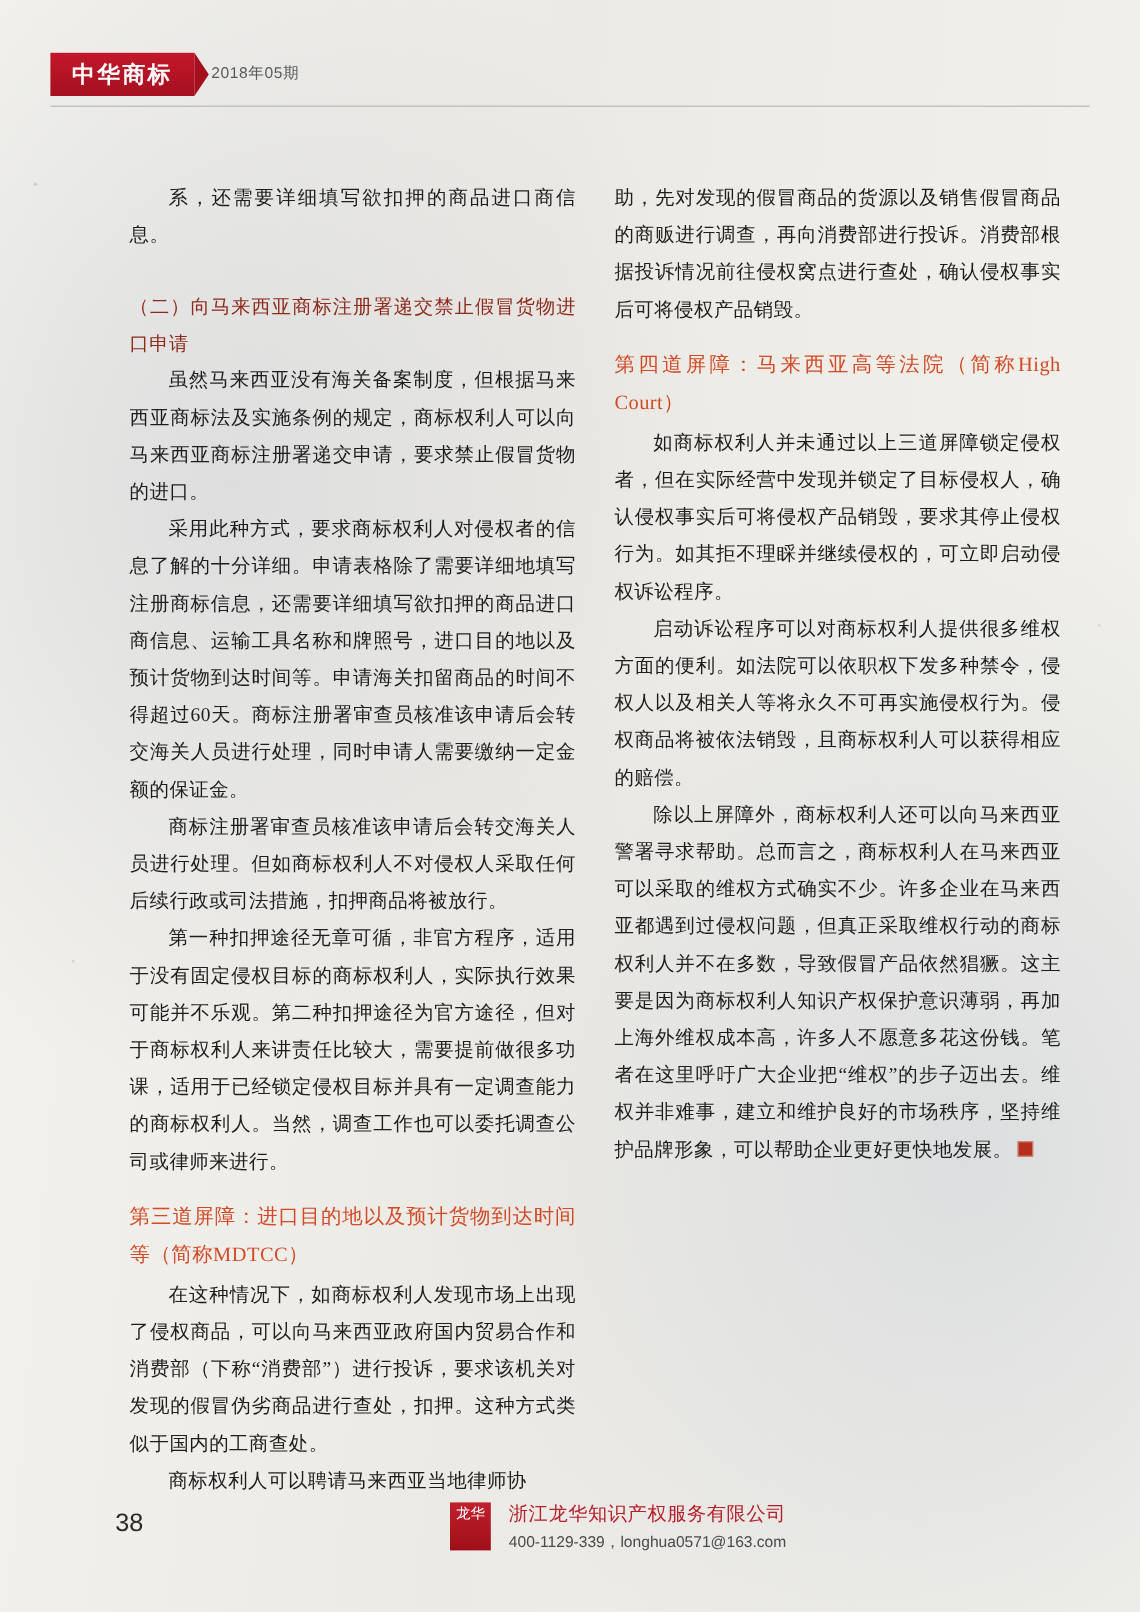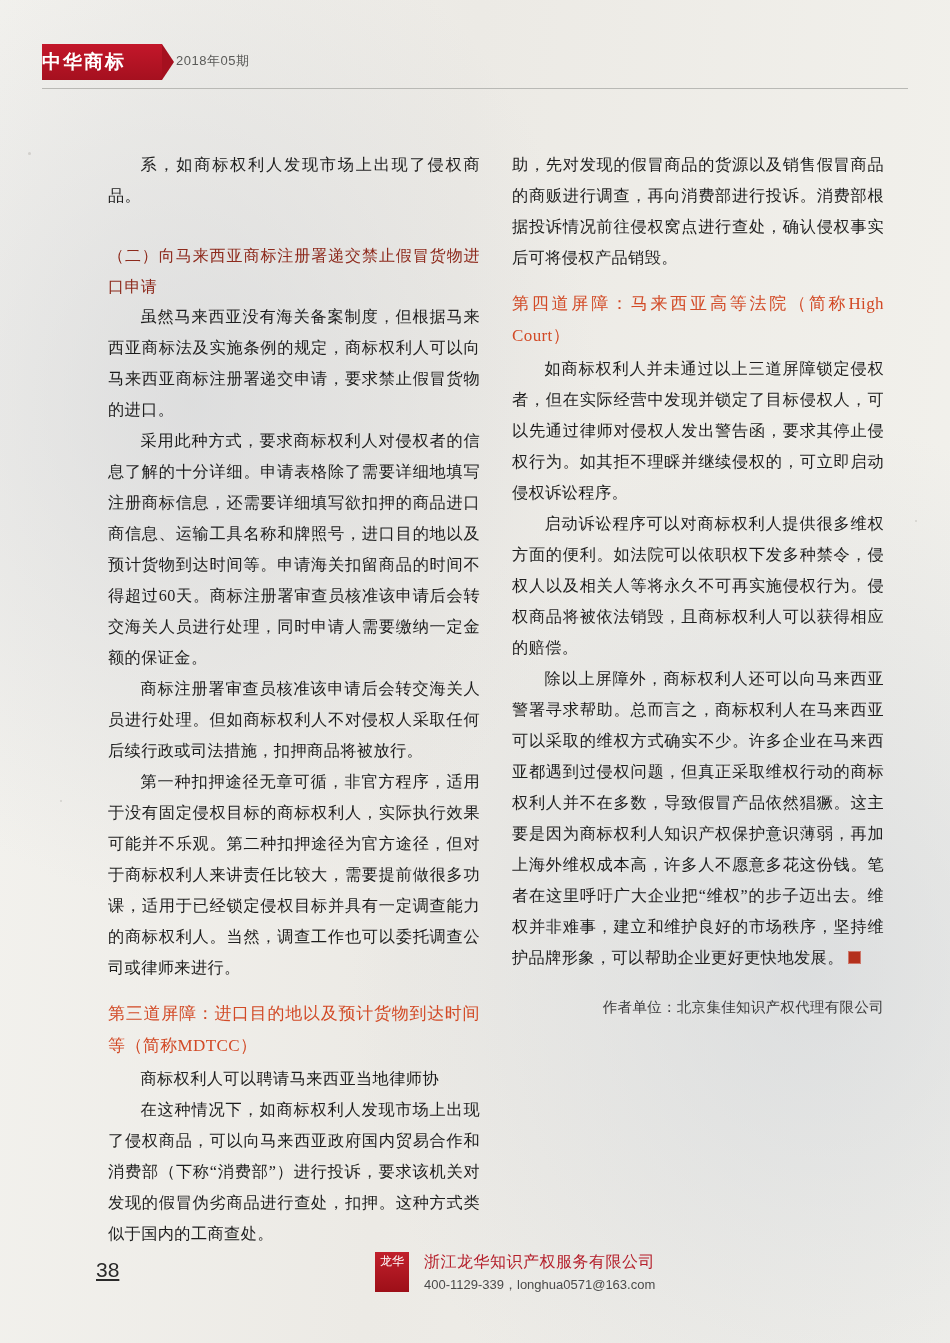--- a/index.html
+++ b/index.html
@@ -19,21 +19,21 @@
       radial-gradient(ellipse at 85% 72%, rgba(200,205,212,0.5) 0%, rgba(200,205,212,0) 40%),
       linear-gradient(95deg, #f3f2ee 0%, #eceae5 45%, #f2f1ec 100%);
   }
   
   .header {
     position:absolute; left:0; top:44px; width:950px; height:44px;
   }
   .hdr-badge {
     position:absolute; left:42px; top:0; width:120px; height:36px;
     background: linear-gradient(180deg,#c3172a,#a5101f);
-    display:flex; align-items:center; 
+    display:flex; align-items:center; justify-content:center;
   }
   .hdr-badge span {
     color:#fff; font-size:19px; letter-spacing:2px; font-weight:bold;
     font-family:"DejaVu Serif", serif;
   }
   .hdr-badge:after{
     content:""; position:absolute; right:-12px; top:0;
     border-left:12px solid #a5101f;
     border-top:18px solid transparent; border-bottom:18px solid transparent;
   }
@@ -71,21 +71,21 @@
     margin-top:18px; letter-spacing:0.3px;
   }
   .end-mark {
     display:inline-block; width:13px; height:13px; background:#b4301c;
     vertical-align:-1px; margin-left:4px;
     box-shadow: inset 0 0 0 1px rgba(255,255,255,0.35);
   }
   
   .pagenum {
     position:absolute; left:96px; top:1258px;
-    font-size:21px; color:#2a2a2a; font-family:"Liberation Sans", sans-serif;text-decoration:underline;
+    font-size:21px; color:#2a2a2a; font-family:"Liberation Sans", sans-serif;
   }
   .footer {
     position:absolute; left:0; top:1252px; width:764px; height:70px;
   }
   .foot-logo {
     position:absolute; left:375px; top:0; width:34px; height:40px;
     background:linear-gradient(180deg,#c1202c,#9d0f18);
     color:#fff; font-size:12px; line-height:13px; text-align:center;
     padding-top:3px; box-sizing:border-box;
     font-family:"DejaVu Serif", serif;
@@ -109,38 +109,37 @@
 
   <div class="header">
     <div class="hdr-badge">
       <span>中华商标</span>
     </div>
     <div class="hdr-issue">2018年05期</div>
     <div class="hdr-rule"></div>
   </div>
 
   <div class="col col-left">
-    <p>系，如商标权利人发现市场上出现了侵权商品。</p>
+    <p>系，还需要详细填写欲扣押的商品进口商信息。</p>
     <p class="sub-hand">（二）向马来西亚商标注册署递交禁止假冒货物进口申请</p>
     <p>虽然马来西亚没有海关备案制度，但根据马来西亚商标法及实施条例的规定，商标权利人可以向马来西亚商标注册署递交申请，要求禁止假冒货物的进口。</p>
     <p>采用此种方式，要求商标权利人对侵权者的信息了解的十分详细。申请表格除了需要详细地填写注册商标信息，还需要详细填写欲扣押的商品进口商信息、运输工具名称和牌照号，进口目的地以及预计货物到达时间等。申请海关扣留商品的时间不得超过60天。商标注册署审查员核准该申请后会转交海关人员进行处理，同时申请人需要缴纳一定金额的保证金。</p>
     <p>商标注册署审查员核准该申请后会转交海关人员进行处理。但如商标权利人不对侵权人采取任何后续行政或司法措施，扣押商品将被放行。</p>
     <p>第一种扣押途径无章可循，非官方程序，适用于没有固定侵权目标的商标权利人，实际执行效果可能并不乐观。第二种扣押途径为官方途径，但对于商标权利人来讲责任比较大，需要提前做很多功课，适用于已经锁定侵权目标并具有一定调查能力的商标权利人。当然，调查工作也可以委托调查公司或律师来进行。</p>
     <p class="sec-head">第三道屏障：进口目的地以及预计货物到达时间等（简称MDTCC）</p>
+    <p>在这种情况下，如商标权利人发现市场上出现了侵权商品，可以向马来西亚政府国内贸易合作和消费部（下称“消费部”）进行投诉，要求该机关对发现的假冒伪劣商品进行查处，扣押。这种方式类似于国内的工商查处。</p>
     <p>商标权利人可以聘请马来西亚当地律师协</p>
-    <p>在这种情况下，如商标权利人发现市场上出现了侵权商品，可以向马来西亚政府国内贸易合作和消费部（下称“消费部”）进行投诉，要求该机关对发现的假冒伪劣商品进行查处，扣押。这种方式类似于国内的工商查处。</p>
   </div>
 
   <div class="col col-right">
     <p class="noindent">助，先对发现的假冒商品的货源以及销售假冒商品的商贩进行调查，再向消费部进行投诉。消费部根据投诉情况前往侵权窝点进行查处，确认侵权事实后可将侵权产品销毁。</p>
     <p class="sec-head">第四道屏障：马来西亚高等法院（简称High Court）</p>
-    <p>如商标权利人并未通过以上三道屏障锁定侵权者，但在实际经营中发现并锁定了目标侵权人，可以先通过律师对侵权人发出警告函，要求其停止侵权行为。如其拒不理睬并继续侵权的，可立即启动侵权诉讼程序。</p>
+    <p>如商标权利人并未通过以上三道屏障锁定侵权者，但在实际经营中发现并锁定了目标侵权人，确认侵权事实后可将侵权产品销毁，要求其停止侵权行为。如其拒不理睬并继续侵权的，可立即启动侵权诉讼程序。</p>
     <p>启动诉讼程序可以对商标权利人提供很多维权方面的便利。如法院可以依职权下发多种禁令，侵权人以及相关人等将永久不可再实施侵权行为。侵权商品将被依法销毁，且商标权利人可以获得相应的赔偿。</p>
     <p><span>除以上屏障外，商标权利人还可以向马来西亚警署寻求帮助。总而言之，商标权利人在马来西亚可以采取的维权方式确实不少。许多企业在马来西亚都遇到过侵权问题，但真正采取维权行动的商标权利人并不在多数，导致假冒产品依然猖獗。这主要是因为商标权利人知识产权保护意识薄弱，再加上海外维权成本高，许多人不愿意多花这份钱。笔者在这里呼吁广大企业把“维权”的步子迈出去。维权并非难事，建立和维护良好的市场秩序，坚持维护品牌形象，可以帮助企业更好更快地发展。</span><span class="end-mark"></span></p>
-    <p class="byline">作者单位：北京集佳知识产权代理有限公司</p>
   </div>
 
   <div class="pagenum">38</div>
   <div class="footer">
     <div class="foot-logo">龙华</div>
     <div class="foot-txt1">浙江龙华知识产权服务有限公司</div>
     <div class="foot-txt2">400-1129-339，longhua0571@163.com</div>
   </div>
 
   <div class="speck" style="left:28px;top:152px;width:3px;height:3px;border-radius:50%;"></div>

